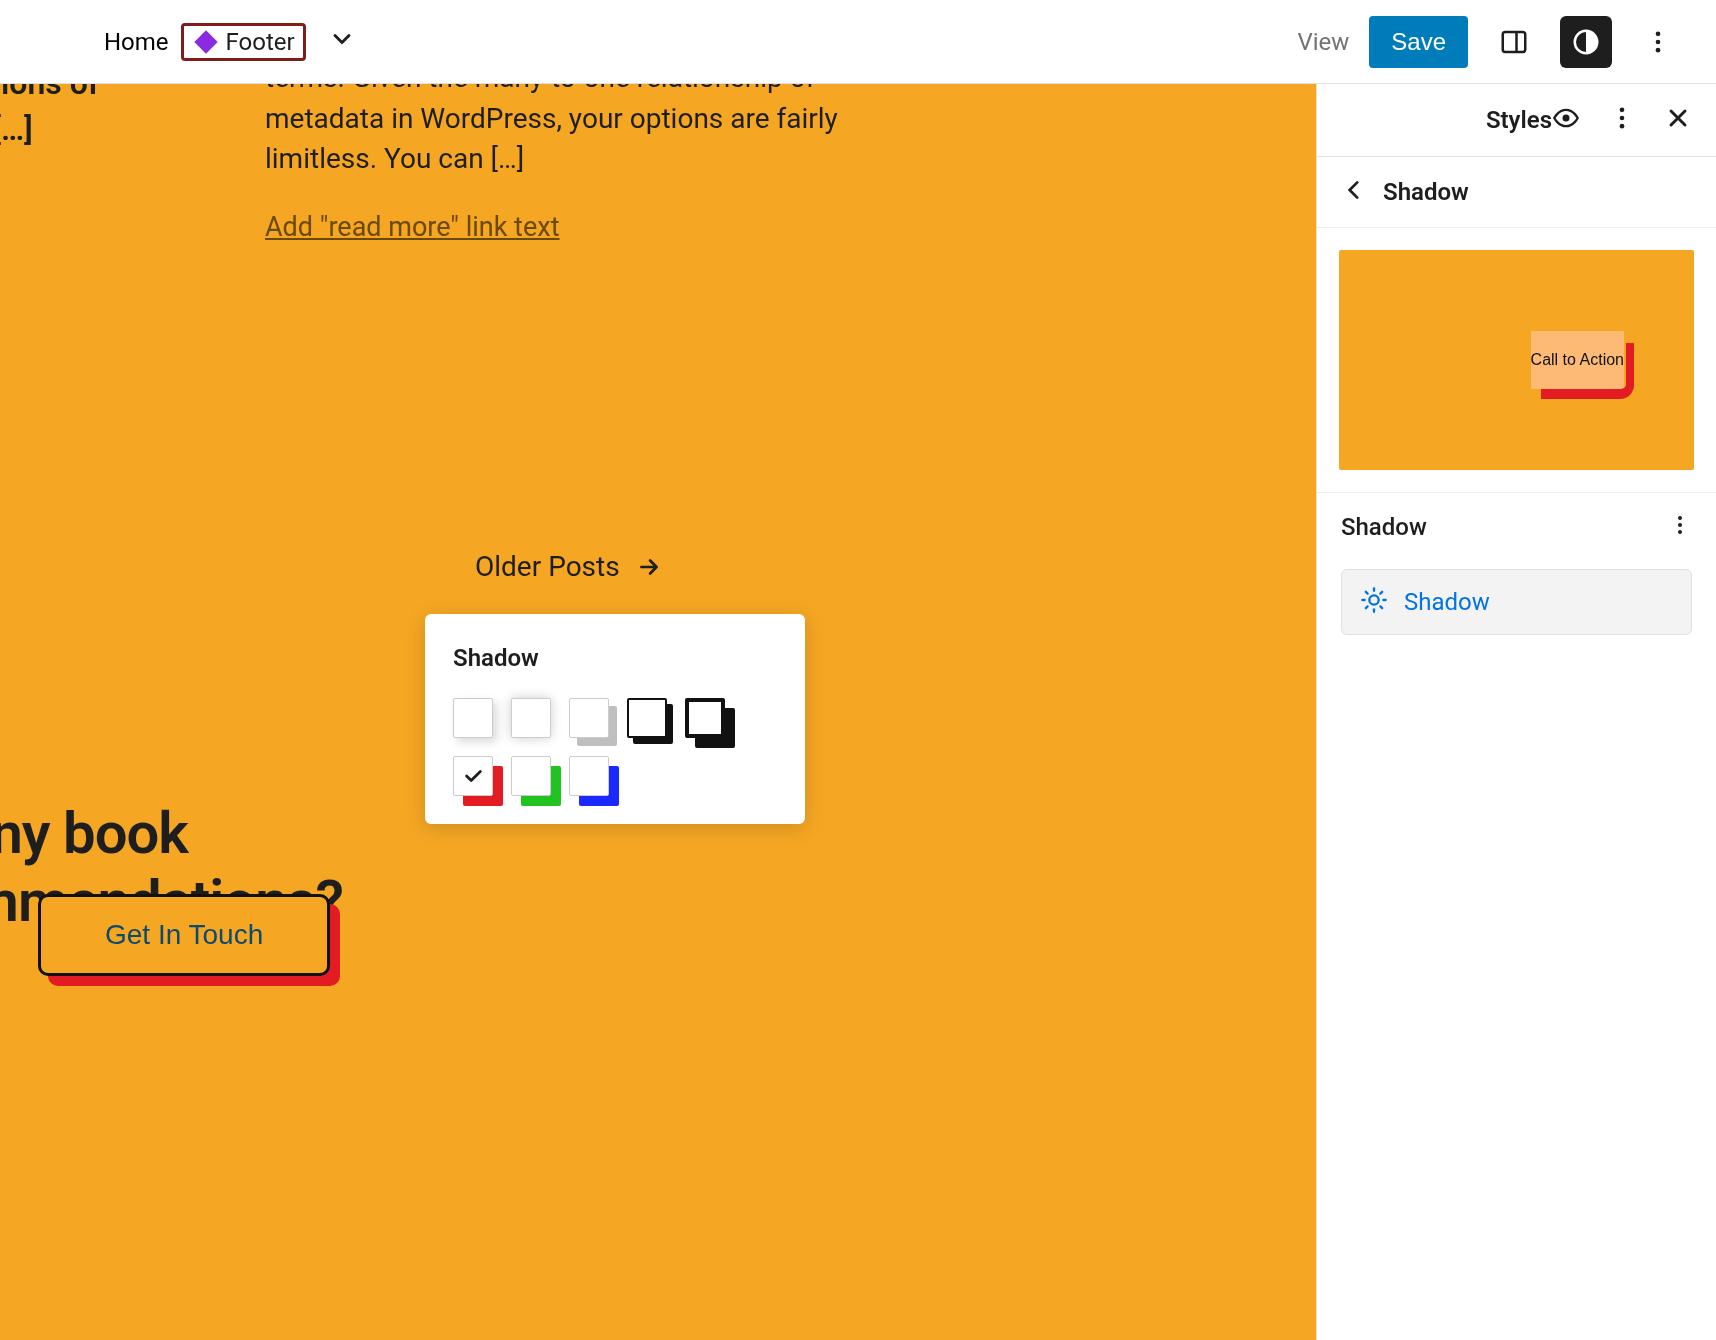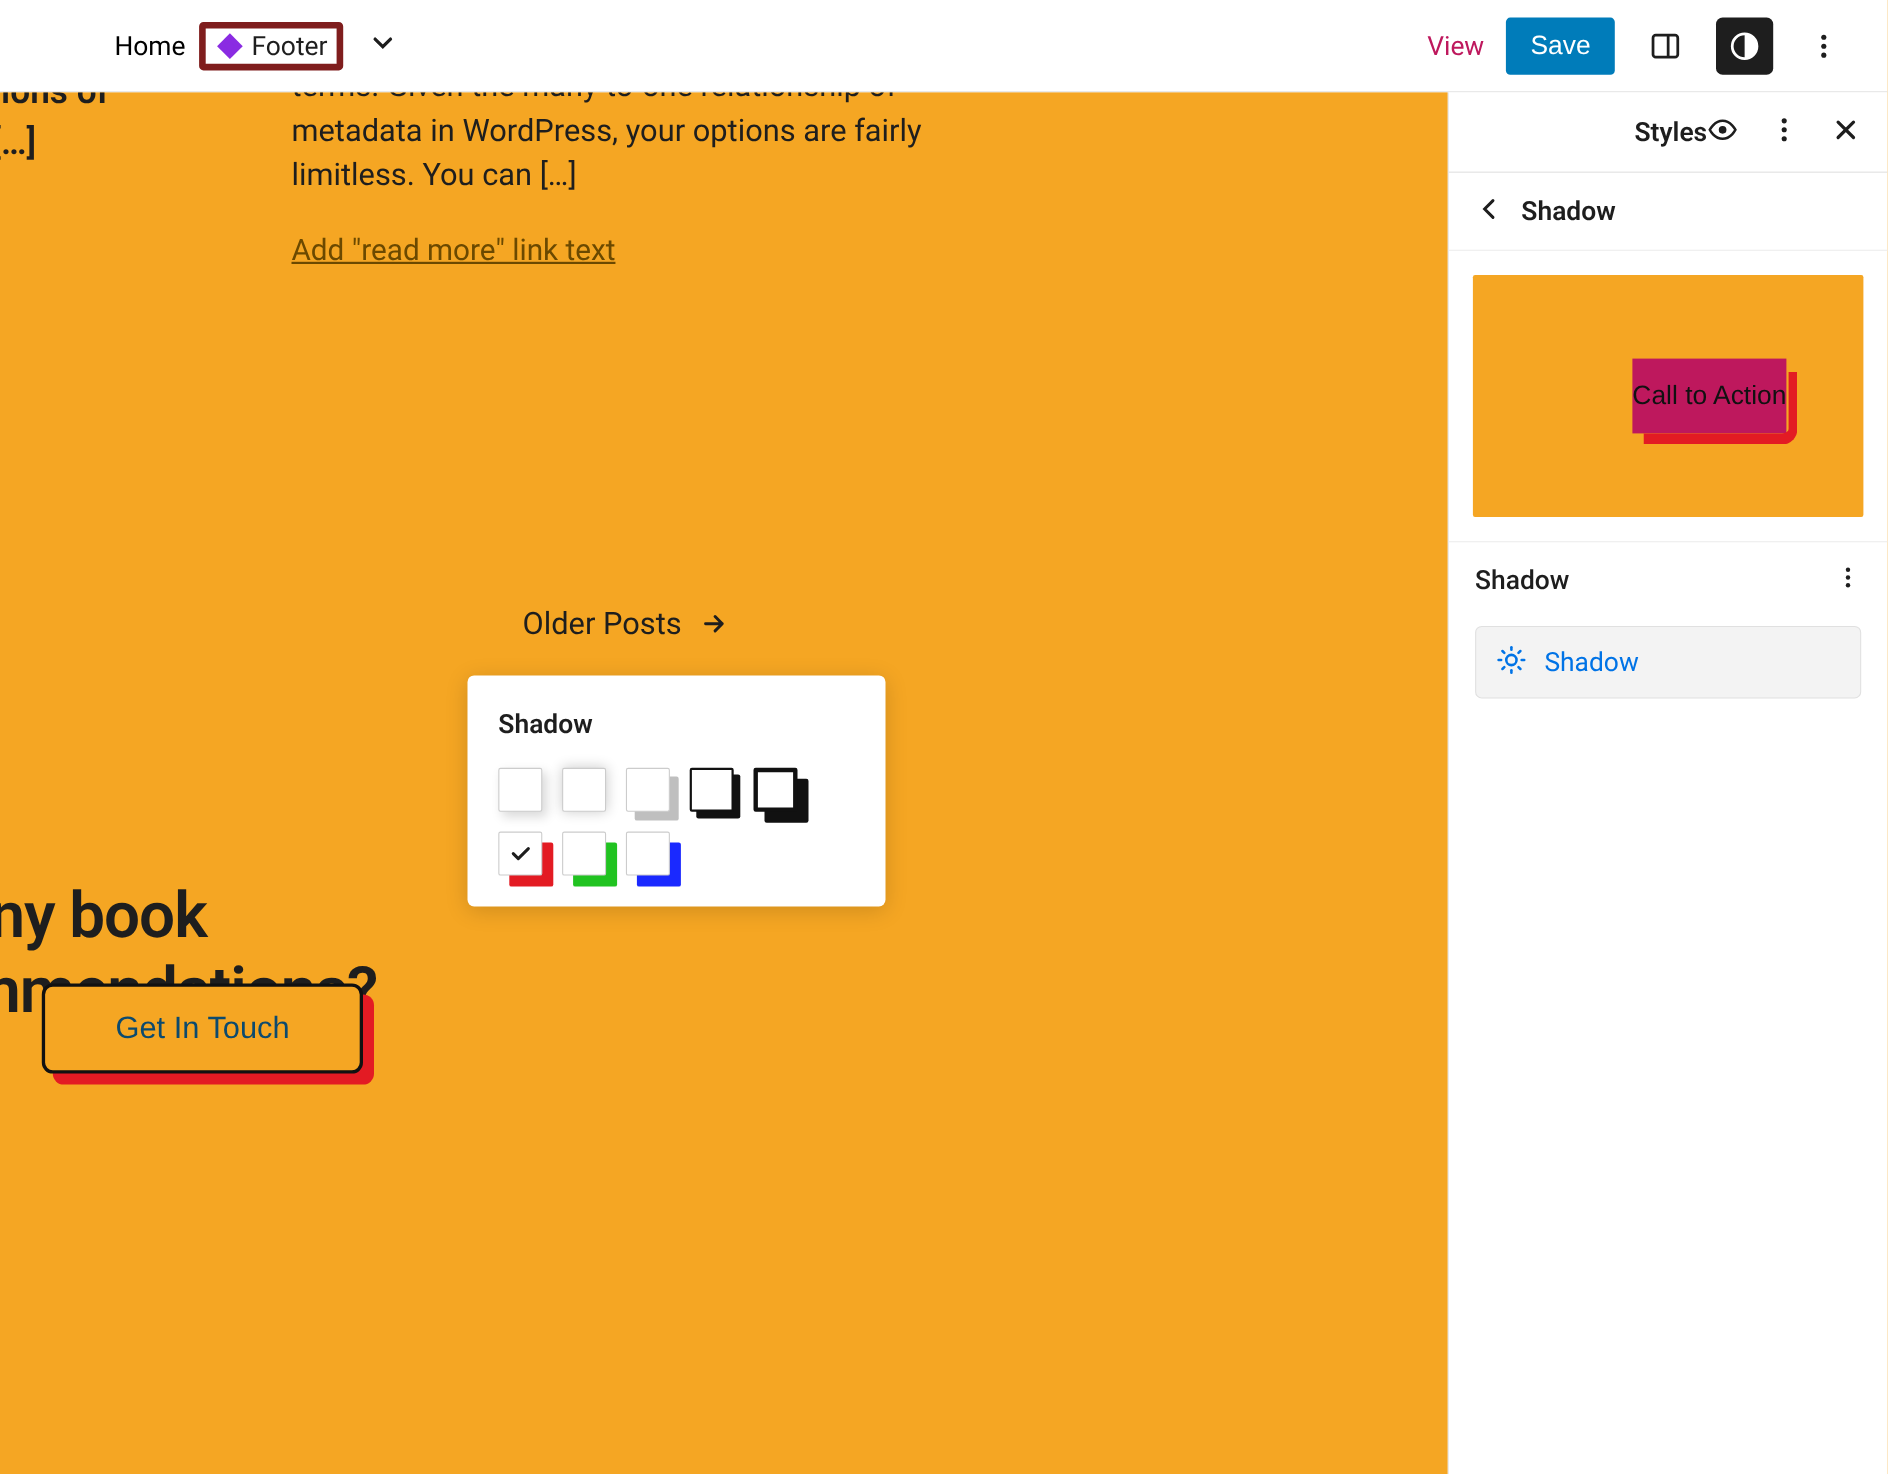--- a/index.html
+++ b/index.html
@@ -3,27 +3,27 @@
 <meta charset="utf-8">
 <style>
 * { margin: 0; padding: 0; box-sizing: border-box; }
 body { font-family: -apple-system, BlinkMacSystemFont, "Segoe UI", Roboto, sans-serif; color: #1e1e1e; background: #fff; overflow: hidden; }
 .app { display: flex; flex-direction: column; height: 100vh; width: 100vw; }
 
 
 .topbar { display: flex; align-items: center; justify-content: space-between; height: 84px; padding: 0 32px 0 104px; border-bottom: 1px solid #e0e0e0; background: #fff; }
 .breadcrumb { display: flex; align-items: center; gap: 12px; font-size: 24px; }
 .crumb-home { color: #000000; cursor: pointer; }
-.crumb-footer-wrap { display: flex; align-items: center; gap: 6px; border: 6px solid #7f1d1d; border-radius: 4px; padding: 2px 8px; cursor: pointer; }
+.crumb-footer-wrap { display: flex; align-items: center; gap: 6px; border: 3px solid #7f1d1d; border-radius: 4px; padding: 2px 8px; cursor: pointer; }
 .crumb-footer-icon svg { width: 28px; height: 28px; display: block; }
 .crumb-footer-text { color: #1e1e1e; }
 .crumb-chevron { margin-left: 10px; cursor: pointer; }
 .crumb-chevron svg { width: 28px; height: 28px; }
 .topbar-right { display: flex; align-items: center; gap: 20px; }
-.link-view { color: #be185d; font-size: 24px; cursor: pointer; }
+.link-view { color: #737373; font-size: 24px; cursor: pointer; }
 .btn-save { background: #007cba; color: #fff; border: none; padding: 12px 22px; font-size: 24px; border-radius: 4px; cursor: pointer; }
 .icon-btn { width: 52px; height: 52px; border-radius: 6px; display: flex; align-items: center; justify-content: center; cursor: pointer; }
 .icon-btn.light { background: #fff; border: 1px solid transparent; }
 .icon-btn.dark { background: #1e1e1e; color: #fff; }
 .icon-btn svg { width: 30px; height: 30px; }
 .icon-more svg { width: 28px; height: 28px; }
 
 
 .workspace { flex: 1; display: flex; min-height: 0; }
 .canvas { flex: 1; background: #f5a623; position: relative; overflow: hidden; padding: 0; color: #1e1e1e; }
@@ -58,21 +58,21 @@
 .sidebar { width: 400px; border-left: 1px solid #e0e0e0; display: flex; flex-direction: column; background: #fff; }
 .sidebar-header { display: flex; align-items: center; justify-content: flex-end; padding: 20px 24px; border-bottom: 1px solid #e0e0e0; }
 .sidebar-header-title { font-size: 24px; font-weight: 600; }
 .sidebar-header-icons { display: flex; align-items: center; gap: 28px; }
 .sidebar-header-icons .ico { cursor: pointer; }
 .sidebar-header-icons svg { width: 28px; height: 28px; }
 .sidebar-nav { display: flex; align-items: center; gap: 16px; padding: 20px 24px; border-bottom: 1px solid #ededed; }
 .sidebar-nav svg { width: 26px; height: 26px; cursor: pointer; }
 .sidebar-nav-label { font-size: 24px; font-weight: 600; }
 .preview-box { margin: 22px; height: 220px; background: #f5a623; border-radius: 2px; display: flex; align-items: center; justify-content: flex-end; padding-right: 70px; }
-.preview-btn { background: #be185d; border: none; font-size: 24px; padding: 20px 0; color: #111; }
+.preview-btn { background: #fdba74; border: none; font-size: 16px; padding: 20px 0; color: #111; }
 .preview-btn-bg { position: relative; }
 .preview-btn-bg .red-sh { position: absolute; top: 12px; left: 10px; right: -10px; bottom: -10px; border: 3px solid #e31b23; border-top: none; border-left: none; border-bottom-width: 10px; border-right-width: 8px; border-radius: 0 0 14px 0; }
 .sidebar-section { padding: 20px 24px 10px; border-top: 1px solid #ededed; }
 .sidebar-section-head { display: flex; justify-content: space-between; align-items: center; }
 .sidebar-section-head .lbl { font-size: 24px; font-weight: 500; }
 .sidebar-section-head svg { width: 24px; height: 24px; cursor: pointer; }
 .shadow-btn { margin: 18px 24px; display: flex; align-items: center; gap: 16px; background: #f3f3f3; border: 1px solid #e0e0e0; border-radius: 6px; padding: 16px 18px; cursor: pointer; }
 .shadow-btn .sun svg { width: 28px; height: 28px; stroke: #0073e6; }
 .shadow-btn .txt { color: #0073e6; font-size: 24px; }
 </style>

